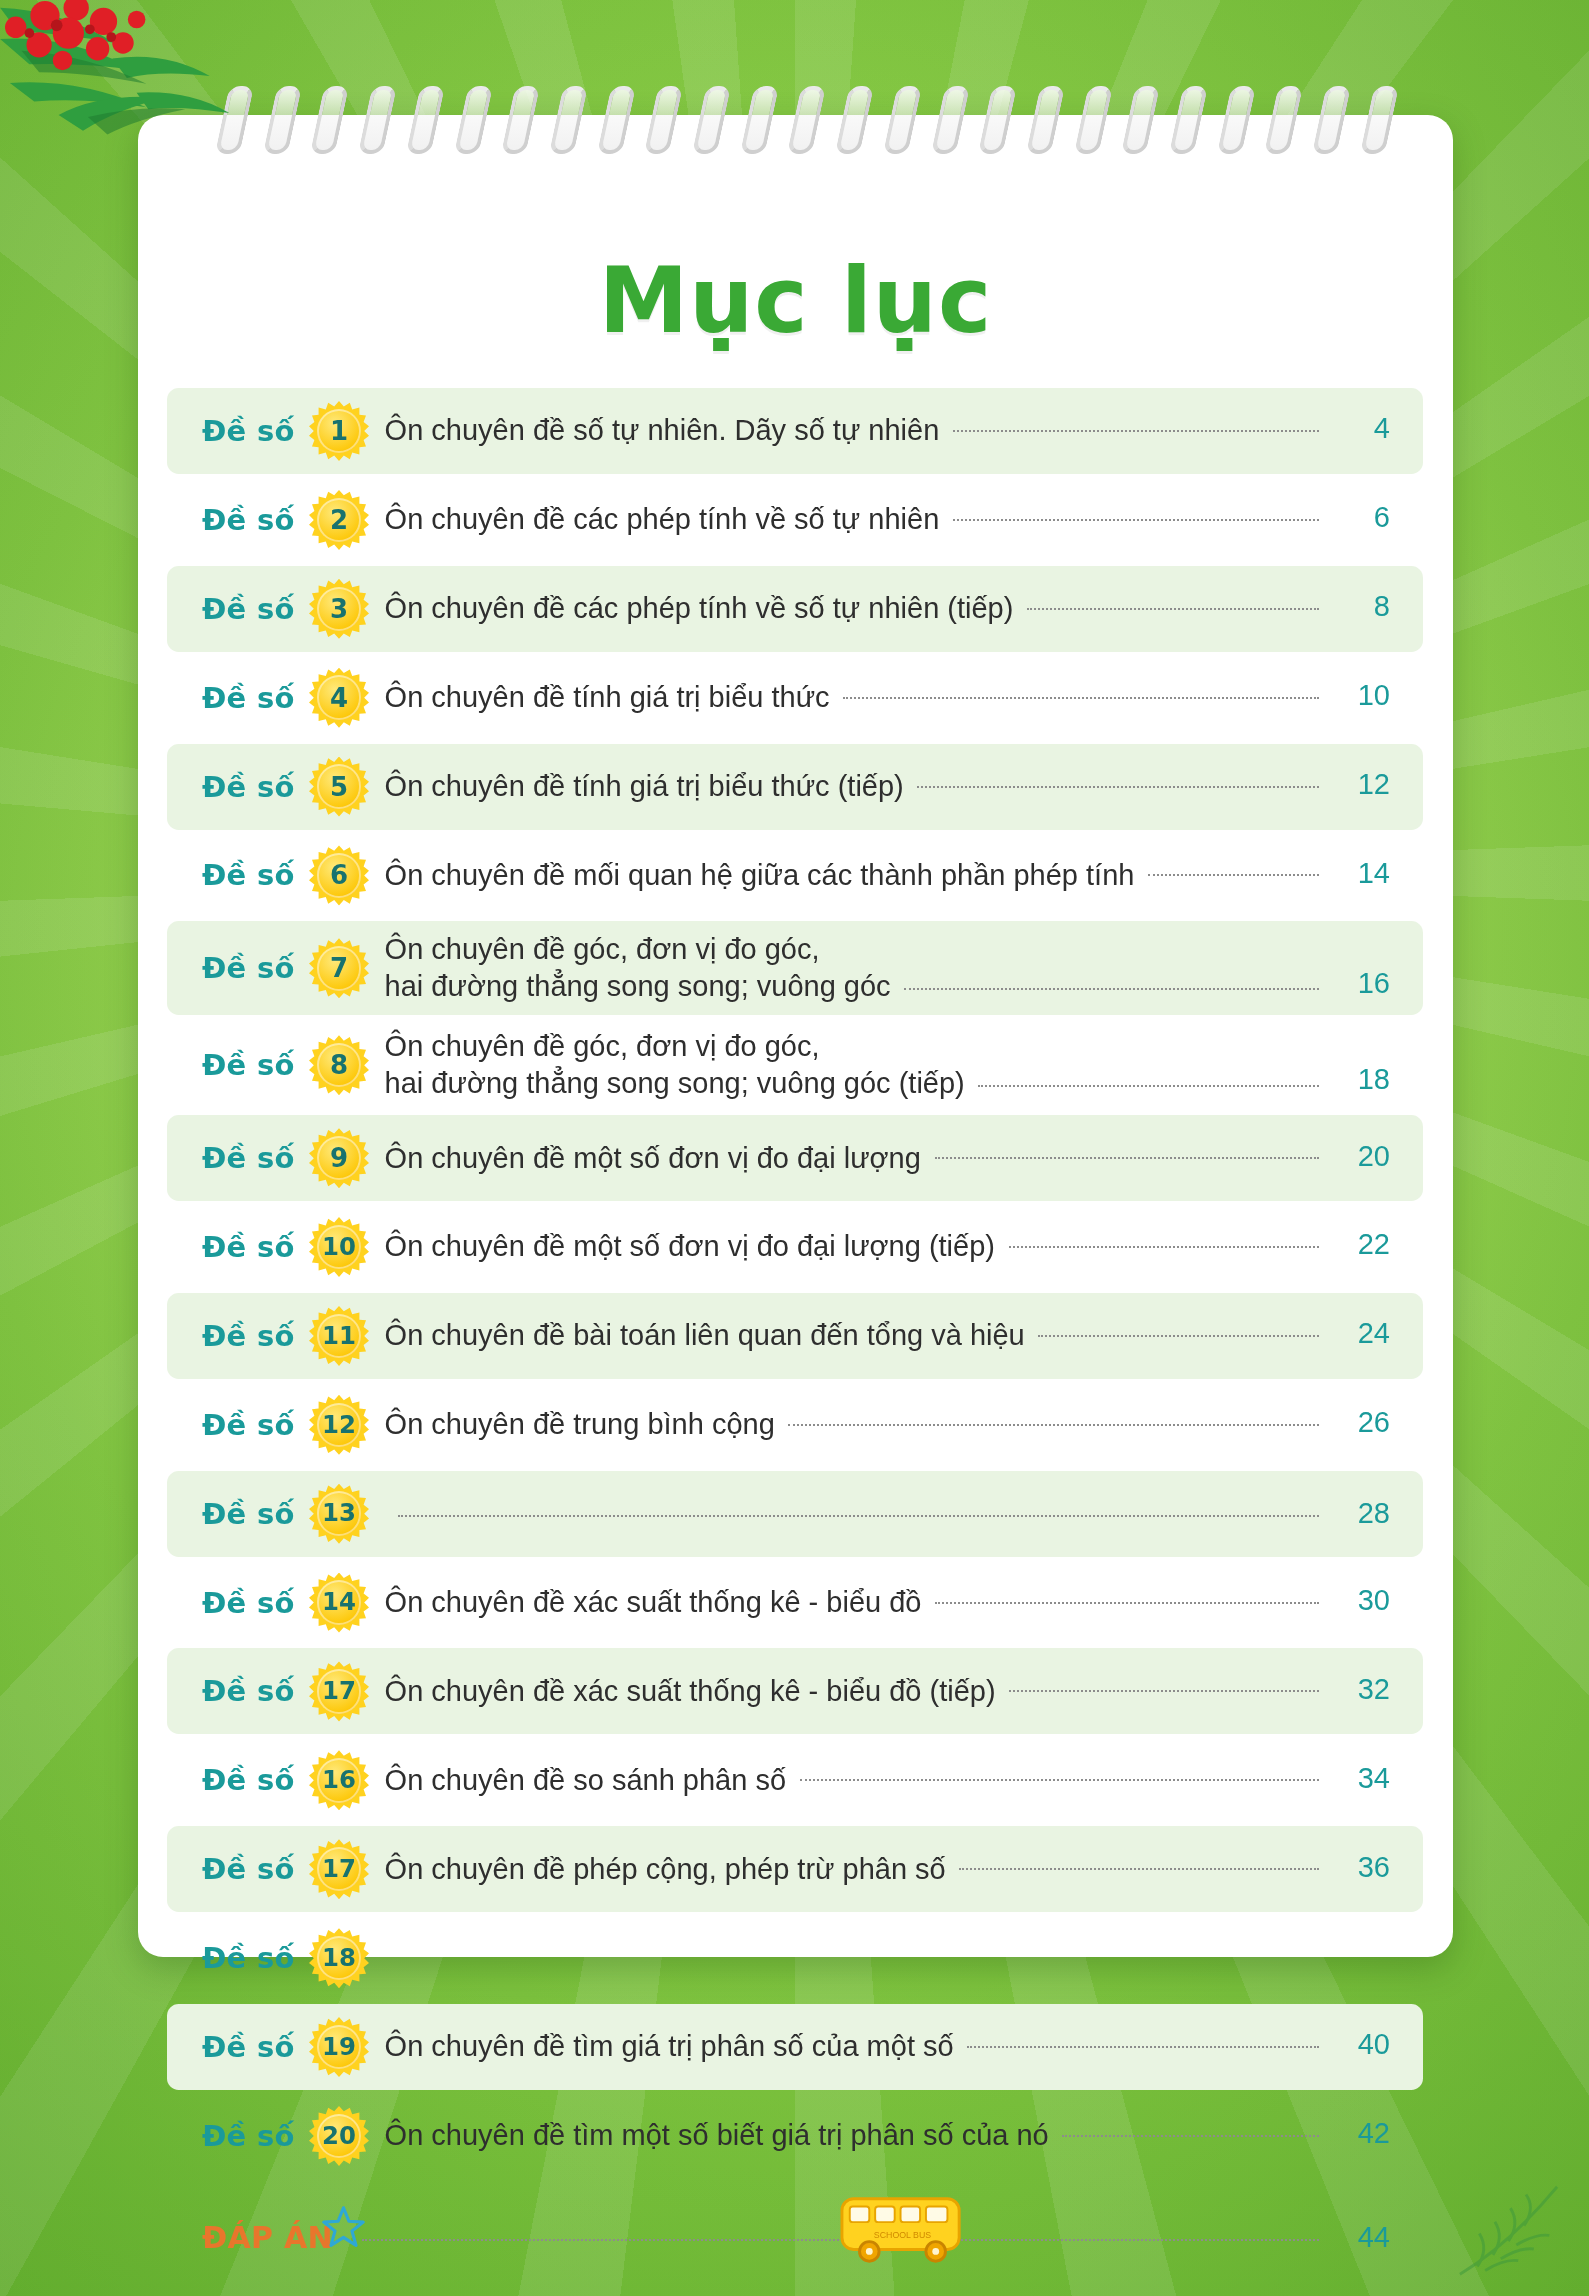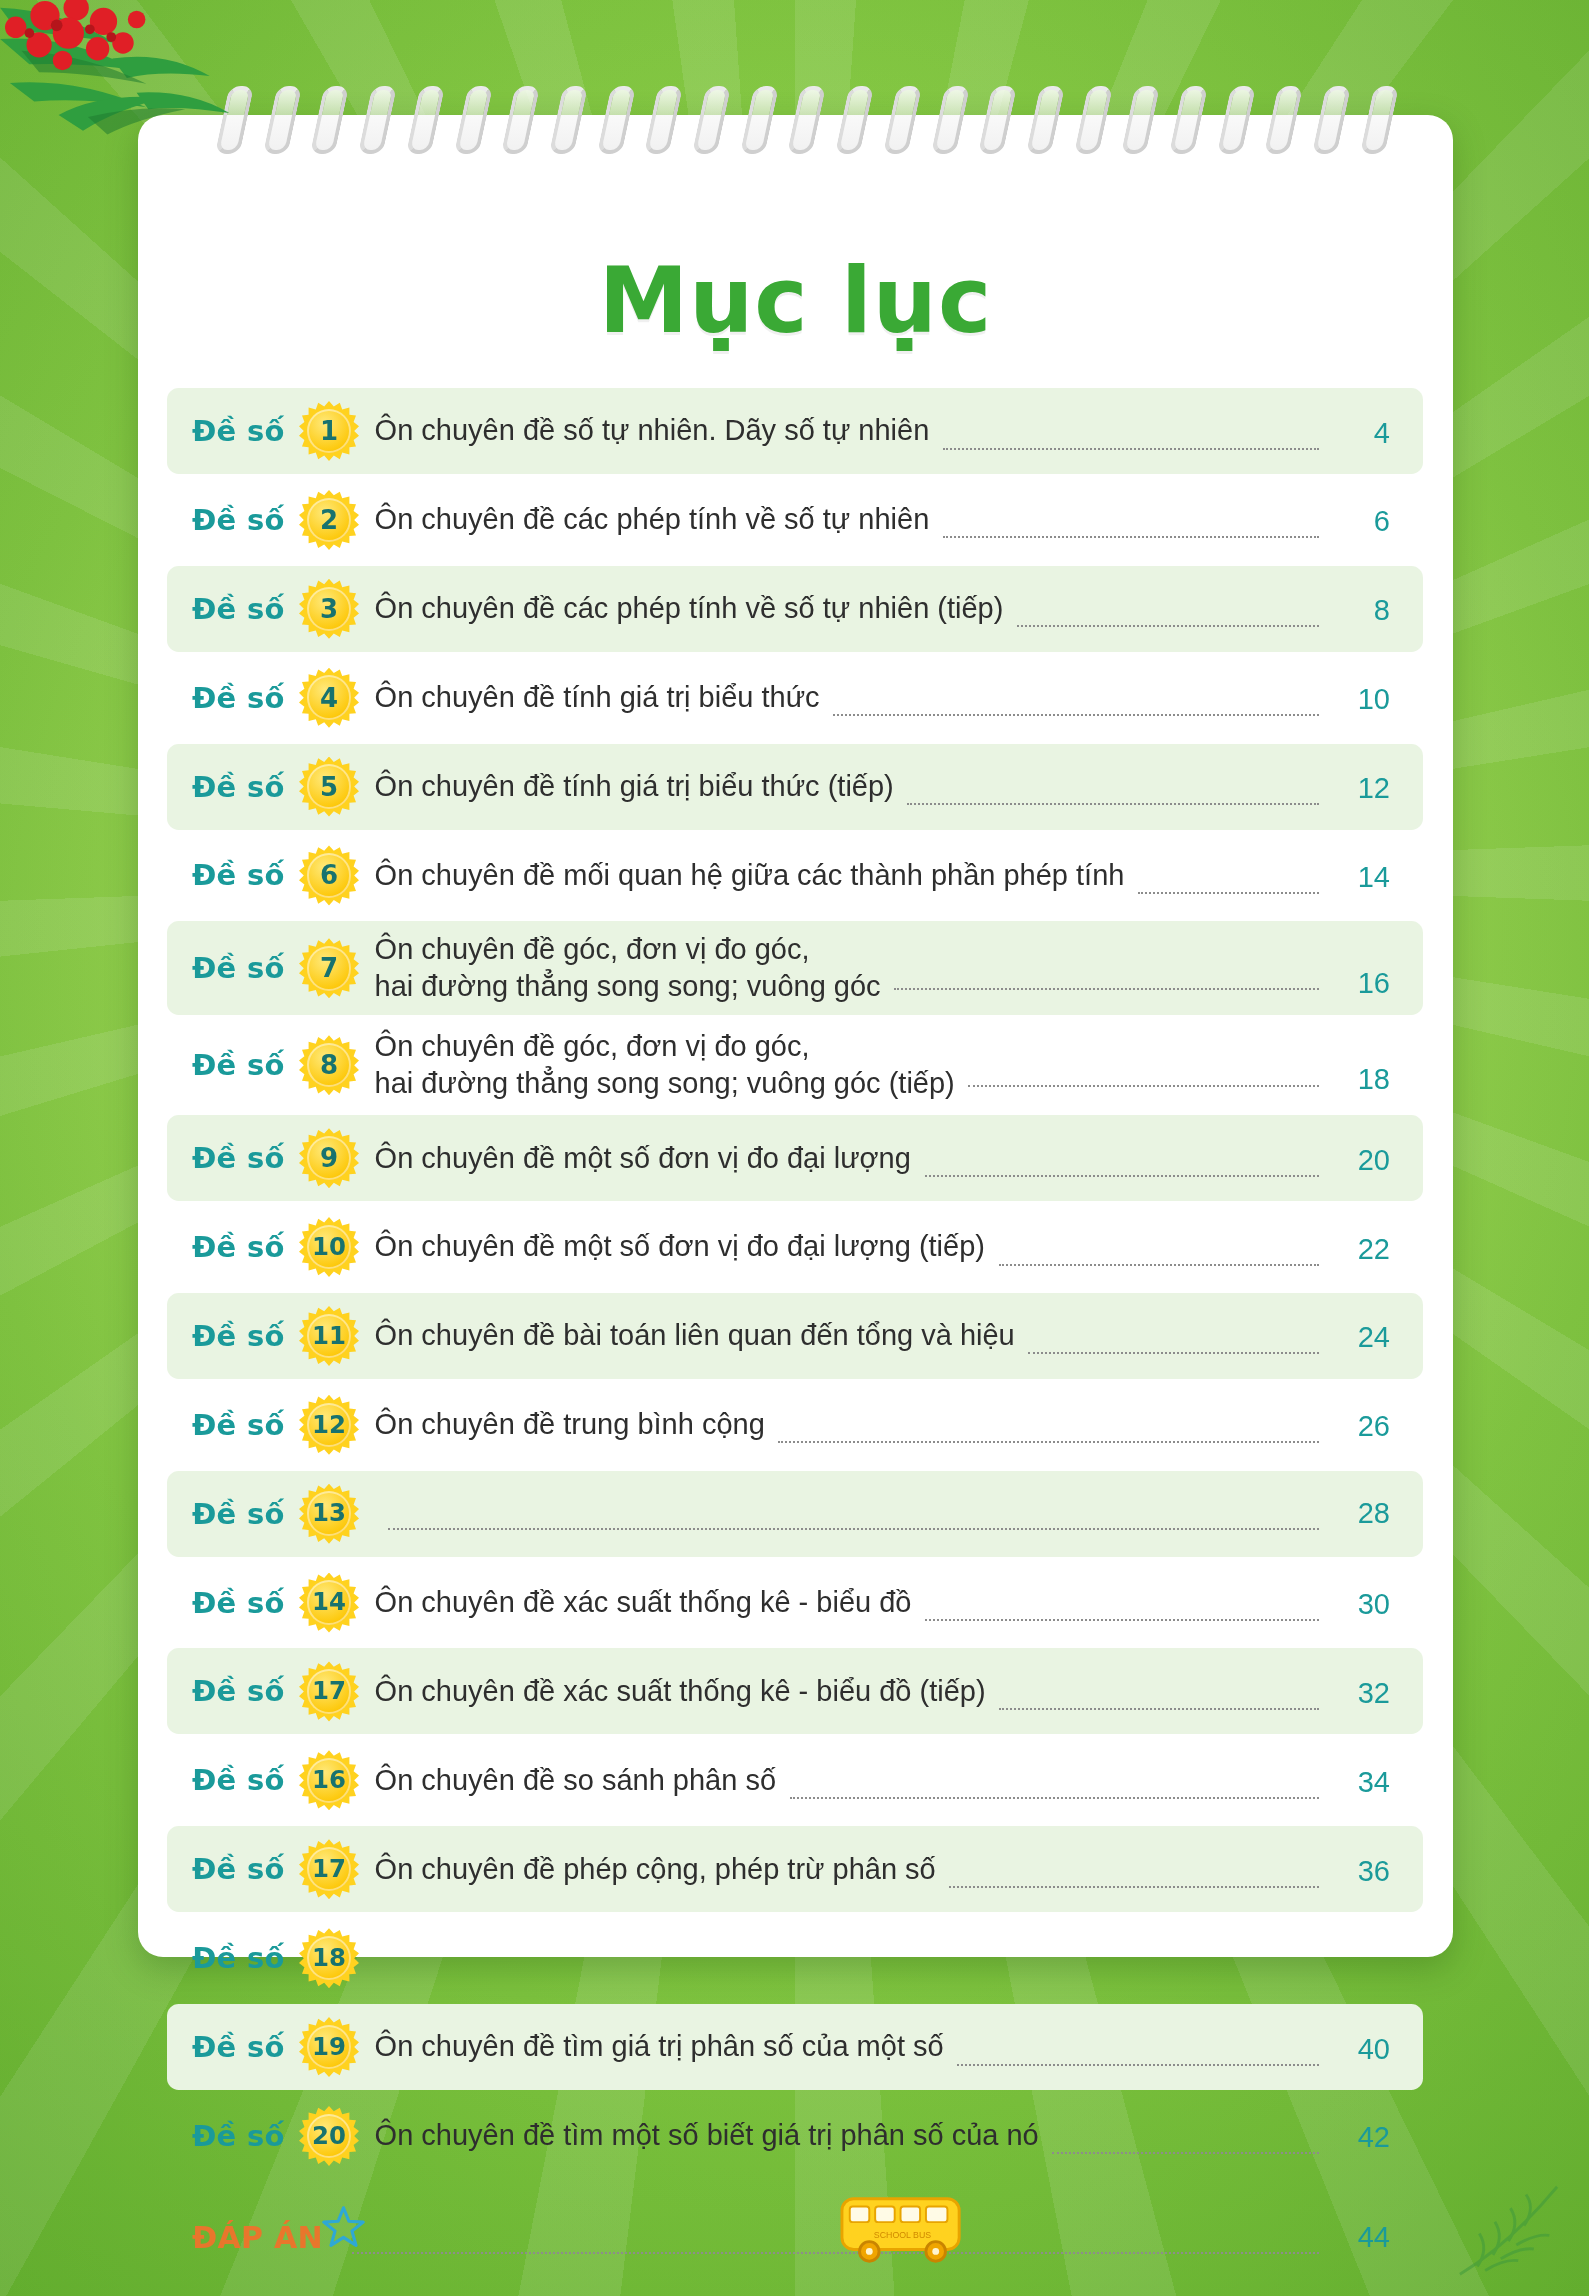--- a/index.html
+++ b/index.html
@@ -94,21 +94,21 @@
     left: 29px;
     top: 273px;
     width: 1256px;
   }
   .row {
     position: relative;
     display: flex;
     align-items: center;
     height: 86px;
     margin-bottom: 2.9px;
-    padding: 0 33px 0 25px;
+    padding: 0 33px 0 35px;
     border-radius: 11.7px;
   }
   .row.alt { background: #e9f4e2; }
   .row.tall { height: 94px; }
 
   .de-so {
     flex: 0 0 auto;
     width: 105px;
     font-family: "DejaVu Sans", sans-serif;
     font-weight: bold;
@@ -154,21 +154,21 @@
     font-size: 26px;
     color: #18726f;
     z-index: 2;
     line-height: 1;
   }
   .badge .num.two { font-size: 24.4px; }
 
   .entry {
     flex: 1 1 auto;
     display: flex;
-    align-items: flex-end;
+    align-items: flex-start;
     min-width: 0;
   }
   .label {
     font-size: 29px;
     color: #2e2e2e;
     white-space: nowrap;
     line-height: 1.28;
   }
   .label .l2 { display: block; }
   .dots {

